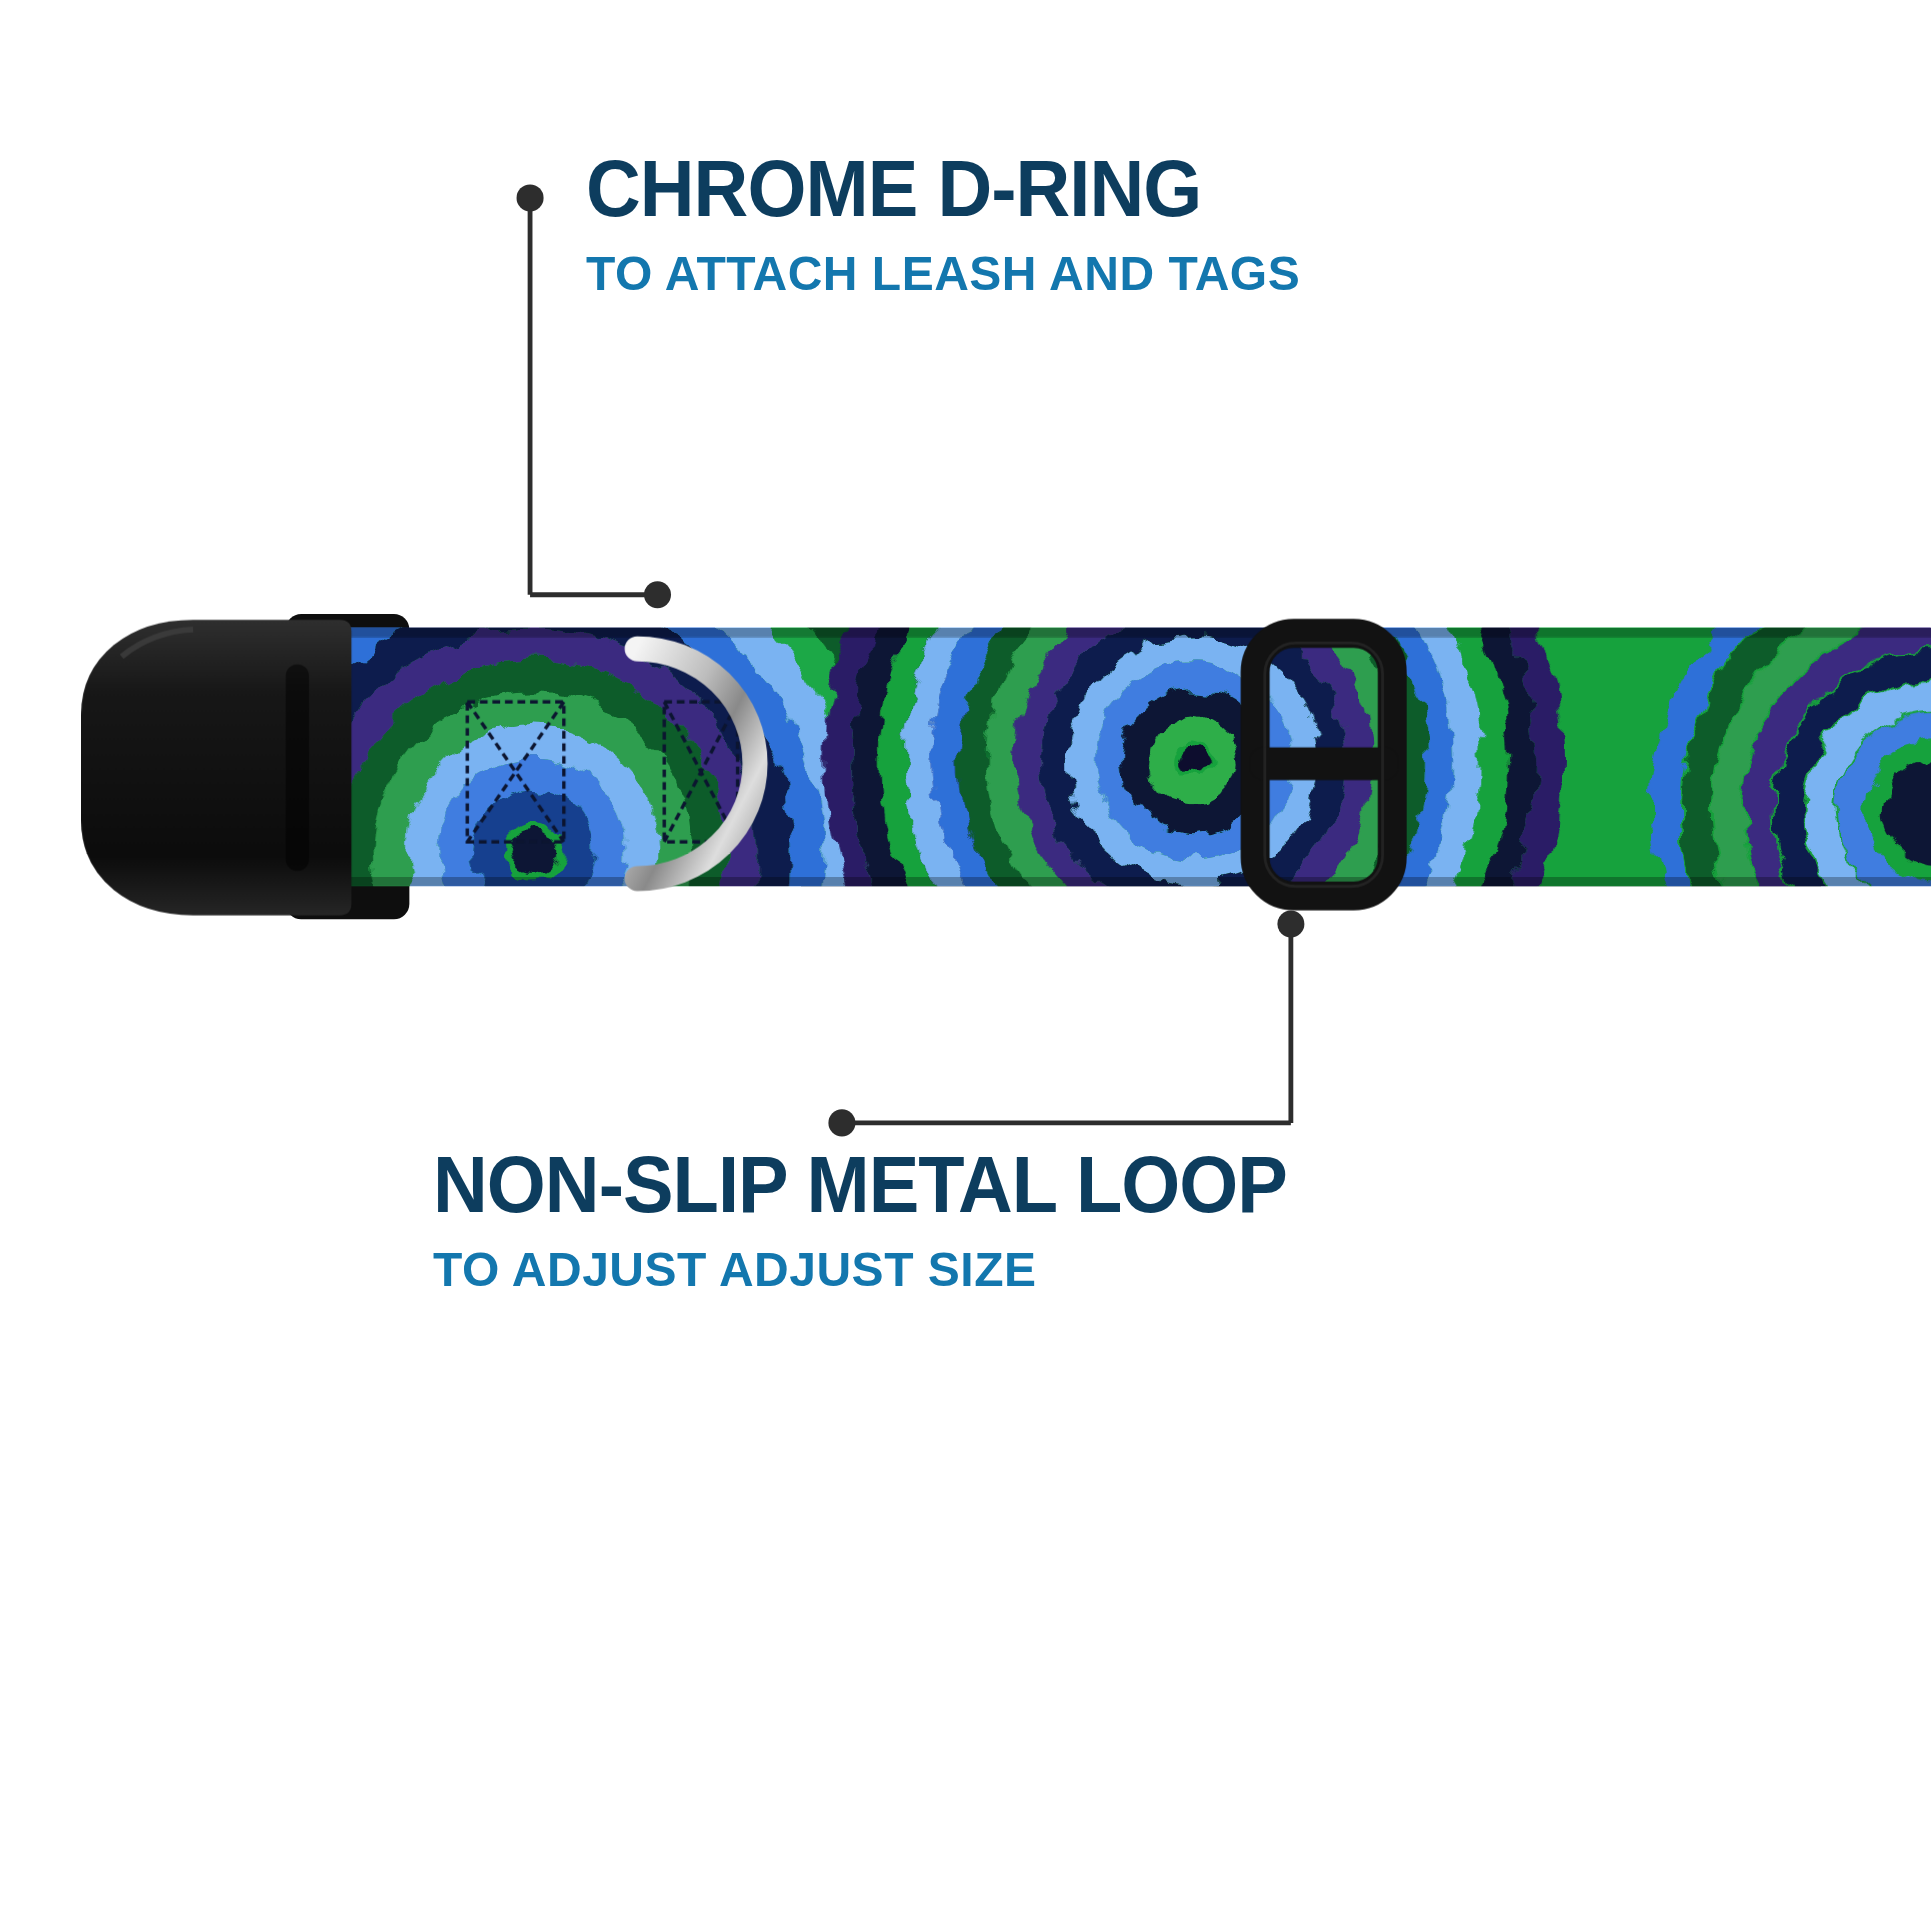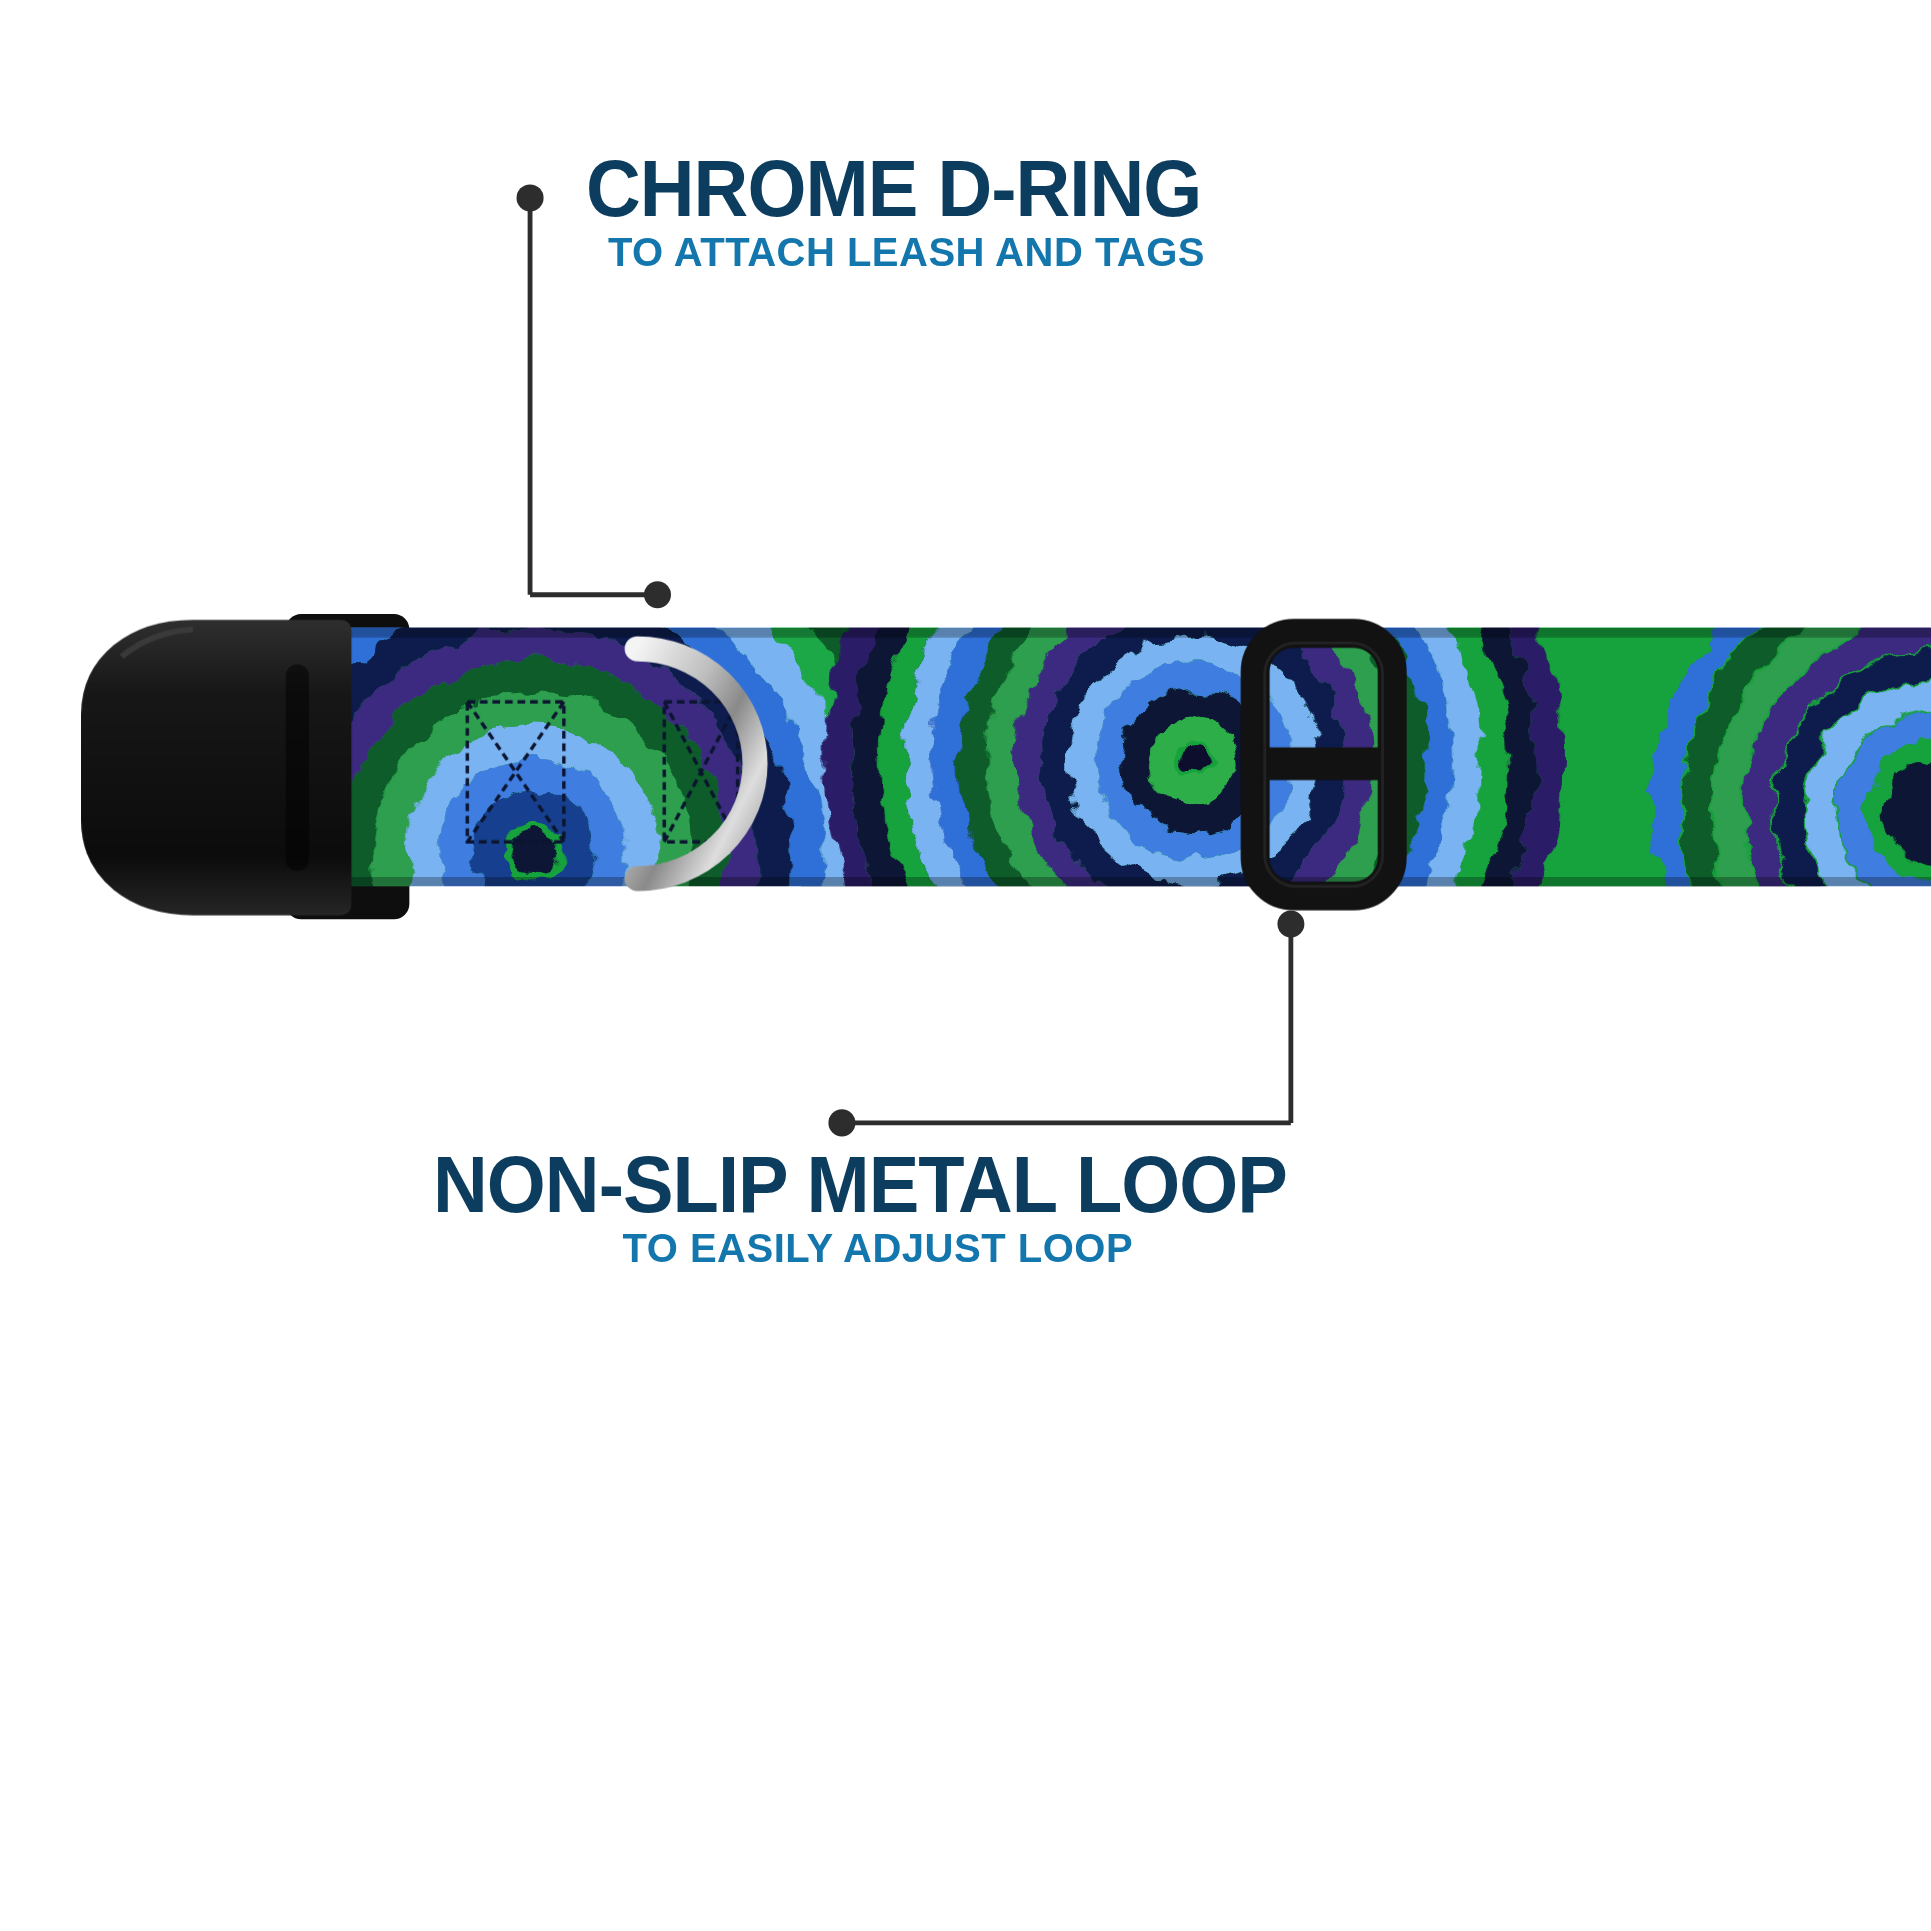--- a/index.html
+++ b/index.html
@@ -20,25 +20,24 @@
     font-size:79px;
     letter-spacing:-1px;
     line-height:1.02;
     white-space:nowrap;
     transform:scaleX(0.96);
     transform-origin:left top;
   }
   .callout .subtitle {
     font-weight:700;
     color:#1377ae;
-    font-size:40px;
+    font-size:48px;
     letter-spacing:0.5px;
-    margin-top:0;
+    margin-top:16px;
     white-space:nowrap;
-    text-align:center;
   }
   #callout-dring { left:586px; top:149px; }
   #callout-loop  { left:433px; top:1145px; }
 </style>
 </head>
 <body>
 
 <div class="canvas">
 
   <svg class="illustration" width="1931" height="1931" viewBox="0 0 2000 2000" xmlns="http://www.w3.org/2000/svg">
@@ -167,17 +166,17 @@
     </g>
   </svg>
 
   <div class="callout" id="callout-dring">
     <div class="title">CHROME D-RING</div>
     <div class="subtitle">TO ATTACH LEASH AND TAGS</div>
   </div>
 
   <div class="callout" id="callout-loop">
     <div class="title">NON-SLIP METAL LOOP</div>
-    <div class="subtitle">TO EASILY ADJUST LOOP</div>
+    <div class="subtitle">TO ADJUST ADJUST SIZE</div>
   </div>
 
 </div>
 
 
 </body></html>

